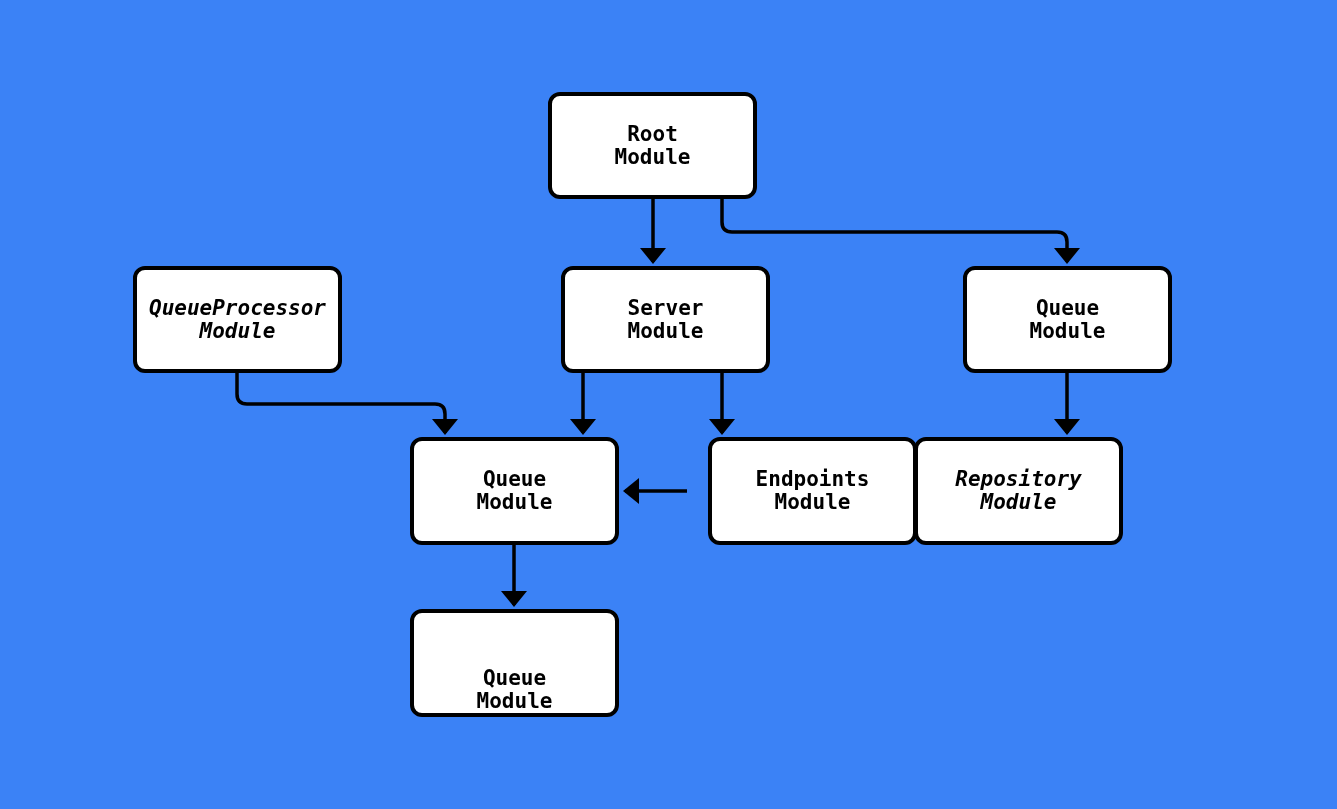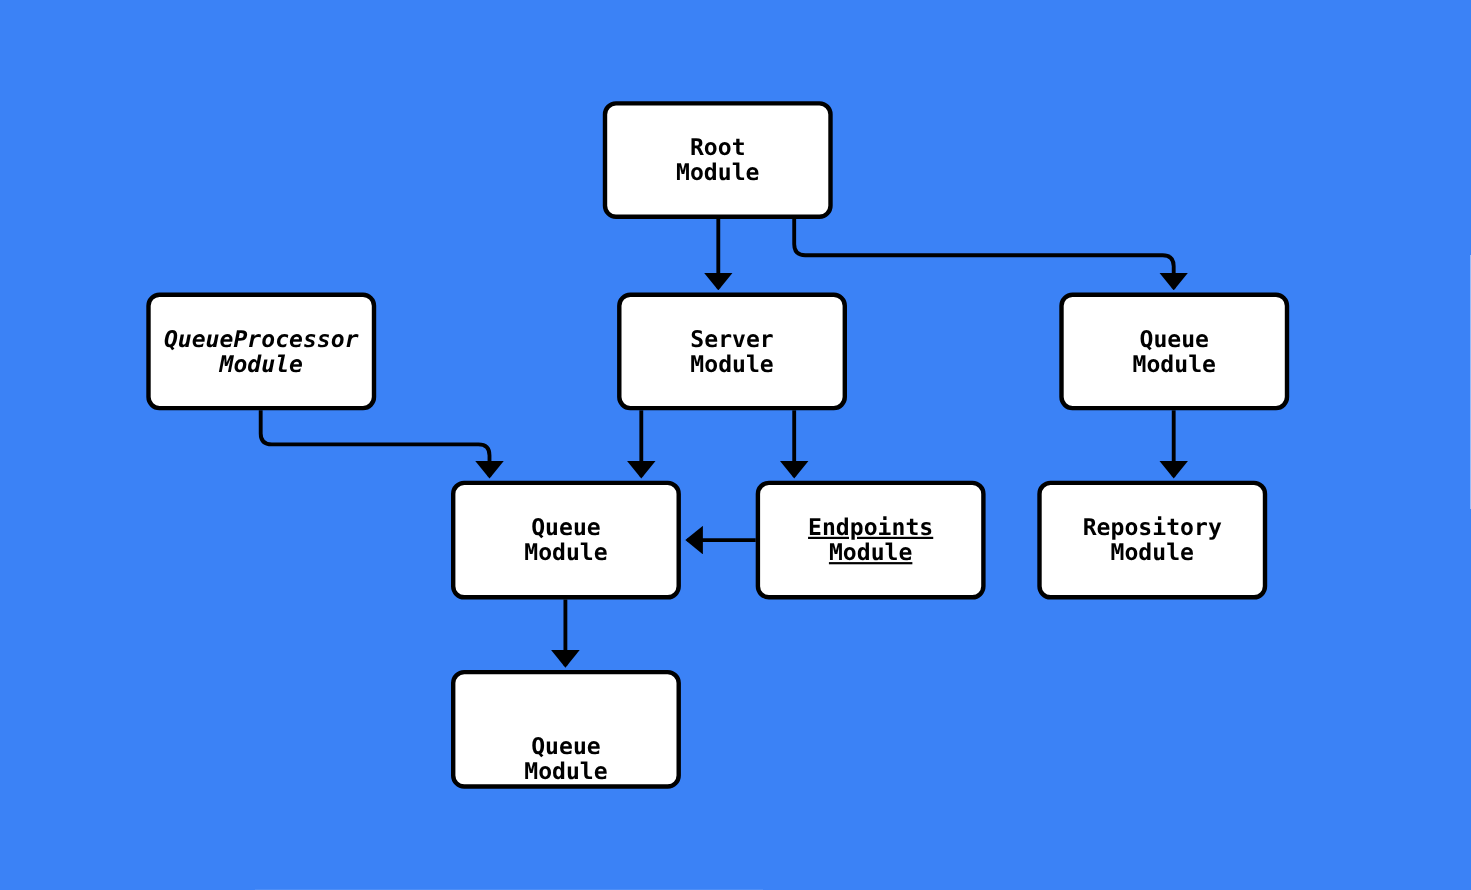--- a/index.html
+++ b/index.html
@@ -98,26 +98,26 @@
   <div class="node" style="left:963px; top:266px;">
     <span class="line">Queue</span>
     <span class="line">Module</span>
   </div>
 
   <div class="node" style="left:410px; top:437px; height:108px;">
     <span class="line">Queue</span>
     <span class="line">Module</span>
   </div>
 
-  <div class="node" style="left:687px; top:437px; height:108px;text-decoration:underline;">
+  <div class="node" style="left:708px; top:437px; height:108px;">
     <span class="line">Endpoints</span>
     <span class="line">Module</span>
   </div>
 
-  <div class="node" style="left:943px; top:437px; height:108px;">
+  <div class="node" style="left:914px; top:437px; height:108px;font-style:italic;">
     <span class="line">Repository</span>
     <span class="line">Module</span>
   </div>
 
   <div class="node" style="left:410px; top:609px; height:108px;justify-content:flex-end;">
     <span class="line">Queue</span>
     <span class="line">Module</span>
   </div>
 
 </div>

